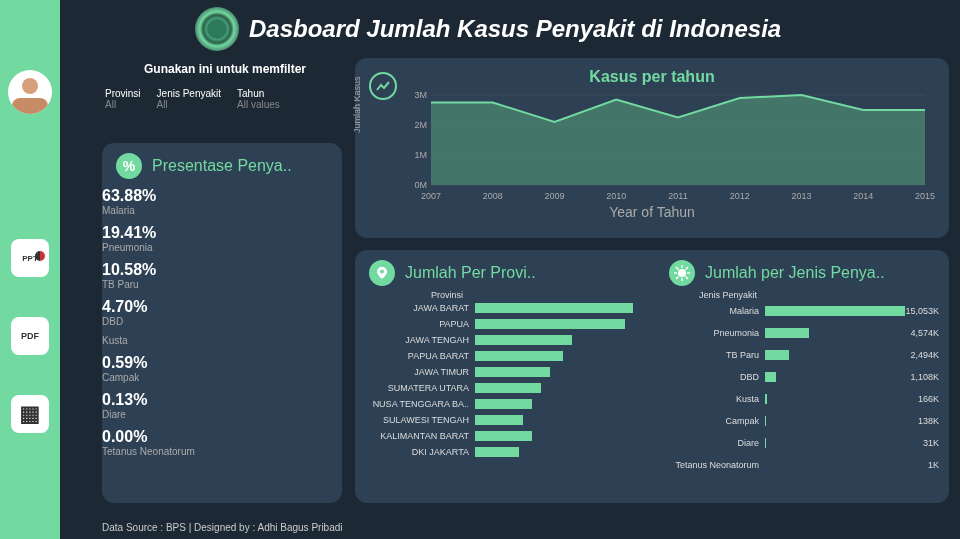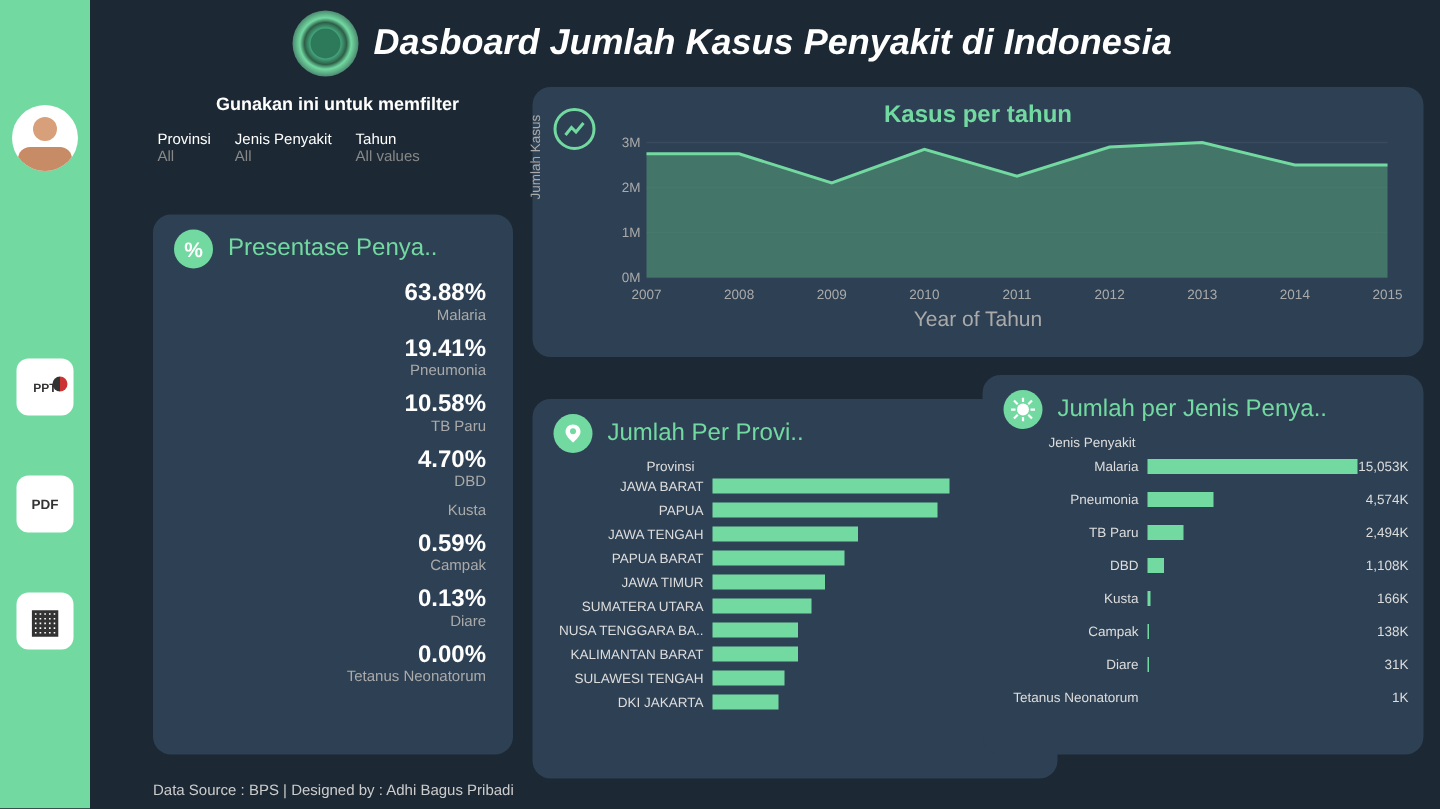--- a/index.html
+++ b/index.html
@@ -181,22 +181,22 @@
       font-weight: normal;
     }
     .card-presentase {
       left: 102px;
       top: 143px;
       width: 240px;
       height: 360px;
       overflow: hidden;
     }
     .pres-item {
-      text-align: right;
-      padding: 4px 18px;
+      text-align: left;
+      padding: 4px 0;
     }
     .pres-value {
       font-size: 16px;
       font-weight: bold;
     }
     .pres-label {
       font-size: 10px;
       color: #aaa;
     }
     .card-tahun {
@@ -248,21 +248,21 @@
       border-radius: 50%;
       background: #2e4053;
       border: 2px solid #72d9a1;
       display: flex;
       align-items: center;
       justify-content: center;
       color: #72d9a1;
     }
     .card-provinsi {
       left: 355px;
-      top: 266px;
+      top: 250px;
       width: 350px;
       height: 253px;
       overflow: hidden;
     }
     .card-jenis {
       left: 655px;
       top: 250px;
       width: 294px;
       height: 253px;
     }
@@ -485,29 +485,29 @@
           <div class="hbar-fill" style="width:30%"></div>
         </div>
       </div>
       <div class="hbar-row">
         <div class="hbar-label prov-label-col">NUSA TENGGARA BA..</div>
         <div class="hbar-track">
           <div class="hbar-fill" style="width:26%"></div>
         </div>
       </div>
       <div class="hbar-row">
+        <div class="hbar-label prov-label-col">SULAWESI TENGAH</div>
+        <div class="hbar-track">
+          <div class="hbar-fill" style="width:22%"></div>
+        </div>
+      </div>
+      <div class="hbar-row">
         <div class="hbar-label prov-label-col">KALIMANTAN BARAT</div>
         <div class="hbar-track">
           <div class="hbar-fill" style="width:26%"></div>
-        </div>
-      </div>
-      <div class="hbar-row">
-        <div class="hbar-label prov-label-col">SULAWESI TENGAH</div>
-        <div class="hbar-track">
-          <div class="hbar-fill" style="width:22%"></div>
         </div>
       </div>
       <div class="hbar-row">
         <div class="hbar-label prov-label-col">DKI JAKARTA</div>
         <div class="hbar-track">
           <div class="hbar-fill" style="width:20%"></div>
         </div>
       </div>
     </div>
 </div>

